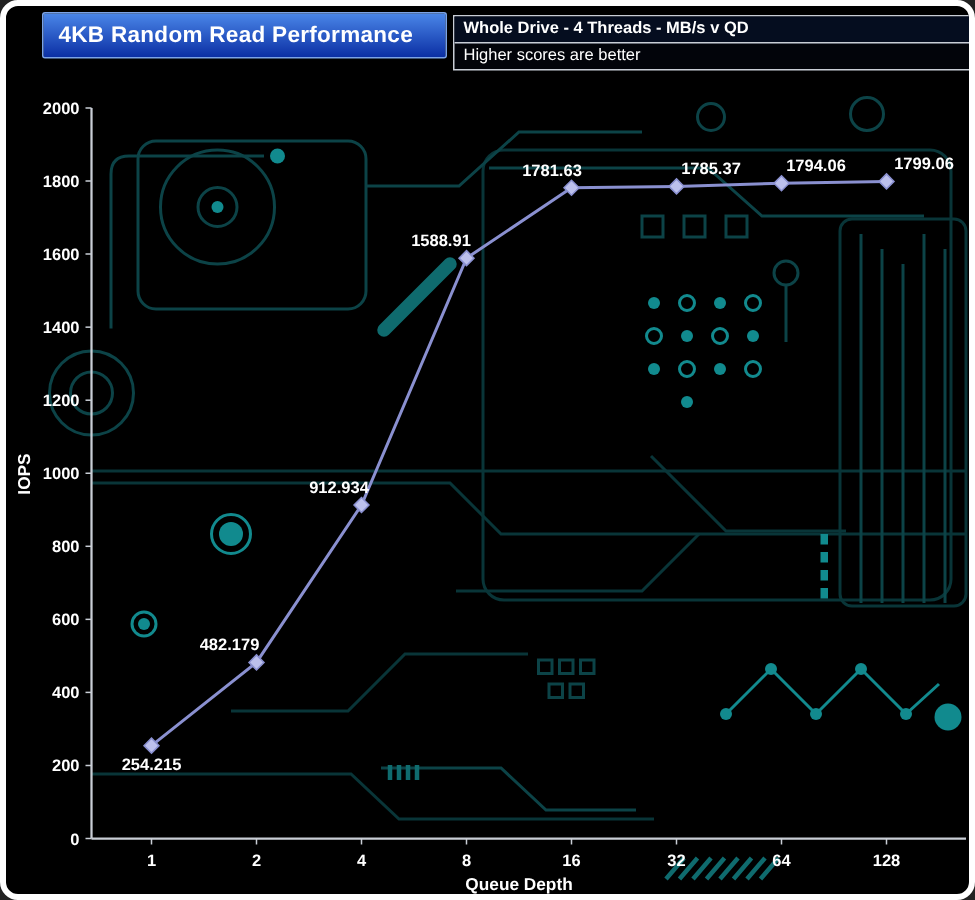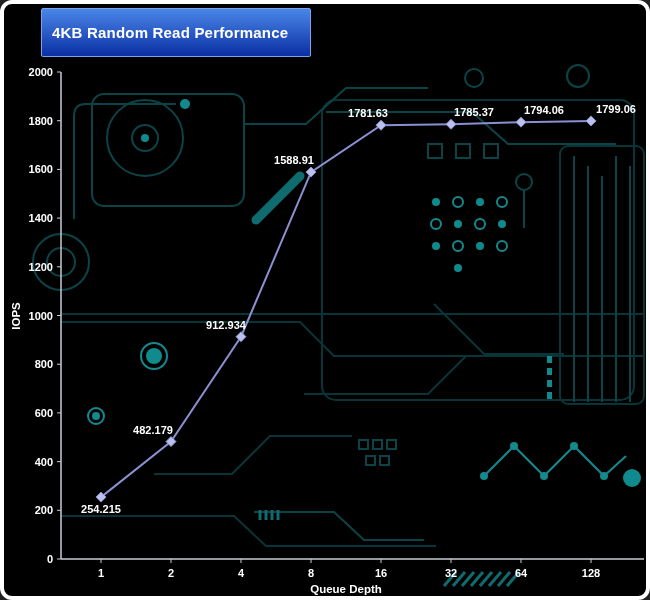--- a/index.html
+++ b/index.html
@@ -6,24 +6,24 @@
   #frame{
     position:relative;width:650px;height:600px;box-sizing:border-box;
     background:#000;border:4px solid #ffffff;border-radius:12px;overflow:hidden;
     font-family:"Liberation Sans",sans-serif;
   }
   .layer{position:absolute;left:0;top:0;}
   #decor{z-index:0;}
   #chart-svg{z-index:2;}
   #chart-svg text{font-family:"Liberation Sans",sans-serif;}
   #header-bar{
-    position:absolute;left:24px;top:4px;width:270px;height:49px;z-index:3;
+    position:absolute;left:24px;top:4px;width:270px;height:31px;z-index:3;
     background:linear-gradient(#4a86e8,#0b2fa4);
     border:1px solid #7aa3e8;border-radius:2px;
-    display:flex;align-items:center;padding-left:10px;box-sizing:border-box;margin-left:13px;
+    display:flex;align-items:center;padding-left:10px;box-sizing:border-box;
   }
   #header-bar .title{color:#fff;font-size:15px;font-weight:bold;letter-spacing:.2px;}
   #legend-box{
     position:absolute;left:298px;top:6px;width:346px;z-index:3;
     border:1px solid #c9ced6;background:#02040a;box-sizing:border-box;
   }
   #legend-box .row{
     padding:1px 6px;color:#fff;border-bottom:1px solid #c9ced6;
     font-size:11px;line-height:15px;
   }
@@ -168,14 +168,18 @@
       <path d="M587 111.92889000000002 L592 116.92889000000002 L587 121.92889000000002 L582 116.92889000000002 Z" fill="#bcc0ec" stroke="#8a90d0"></path>
       <text x="612" y="108.92889000000002" fill="#ffffff" font-size="11" font-weight="bold" text-anchor="middle">1799.06</text>
       <text x="16" y="312" fill="#ffffff" font-size="11.5" font-weight="bold" text-anchor="middle" transform="rotate(-90 16 312)">IOPS</text>
       <text x="342" y="589" fill="#ffffff" font-size="11.5" font-weight="bold" text-anchor="middle">Queue Depth</text>
     </svg>
 
   <div id="header-bar">
     <span class="title">4KB Random Read Performance</span>
   </div>
 
+  <div id="legend-box">
+    <div class="row primary">Whole Drive - 4 Threads - MB/s v QD</div>
+    <div class="row">Higher scores are better</div>
+  </div>
 
 </div>
 
 </body></html>

